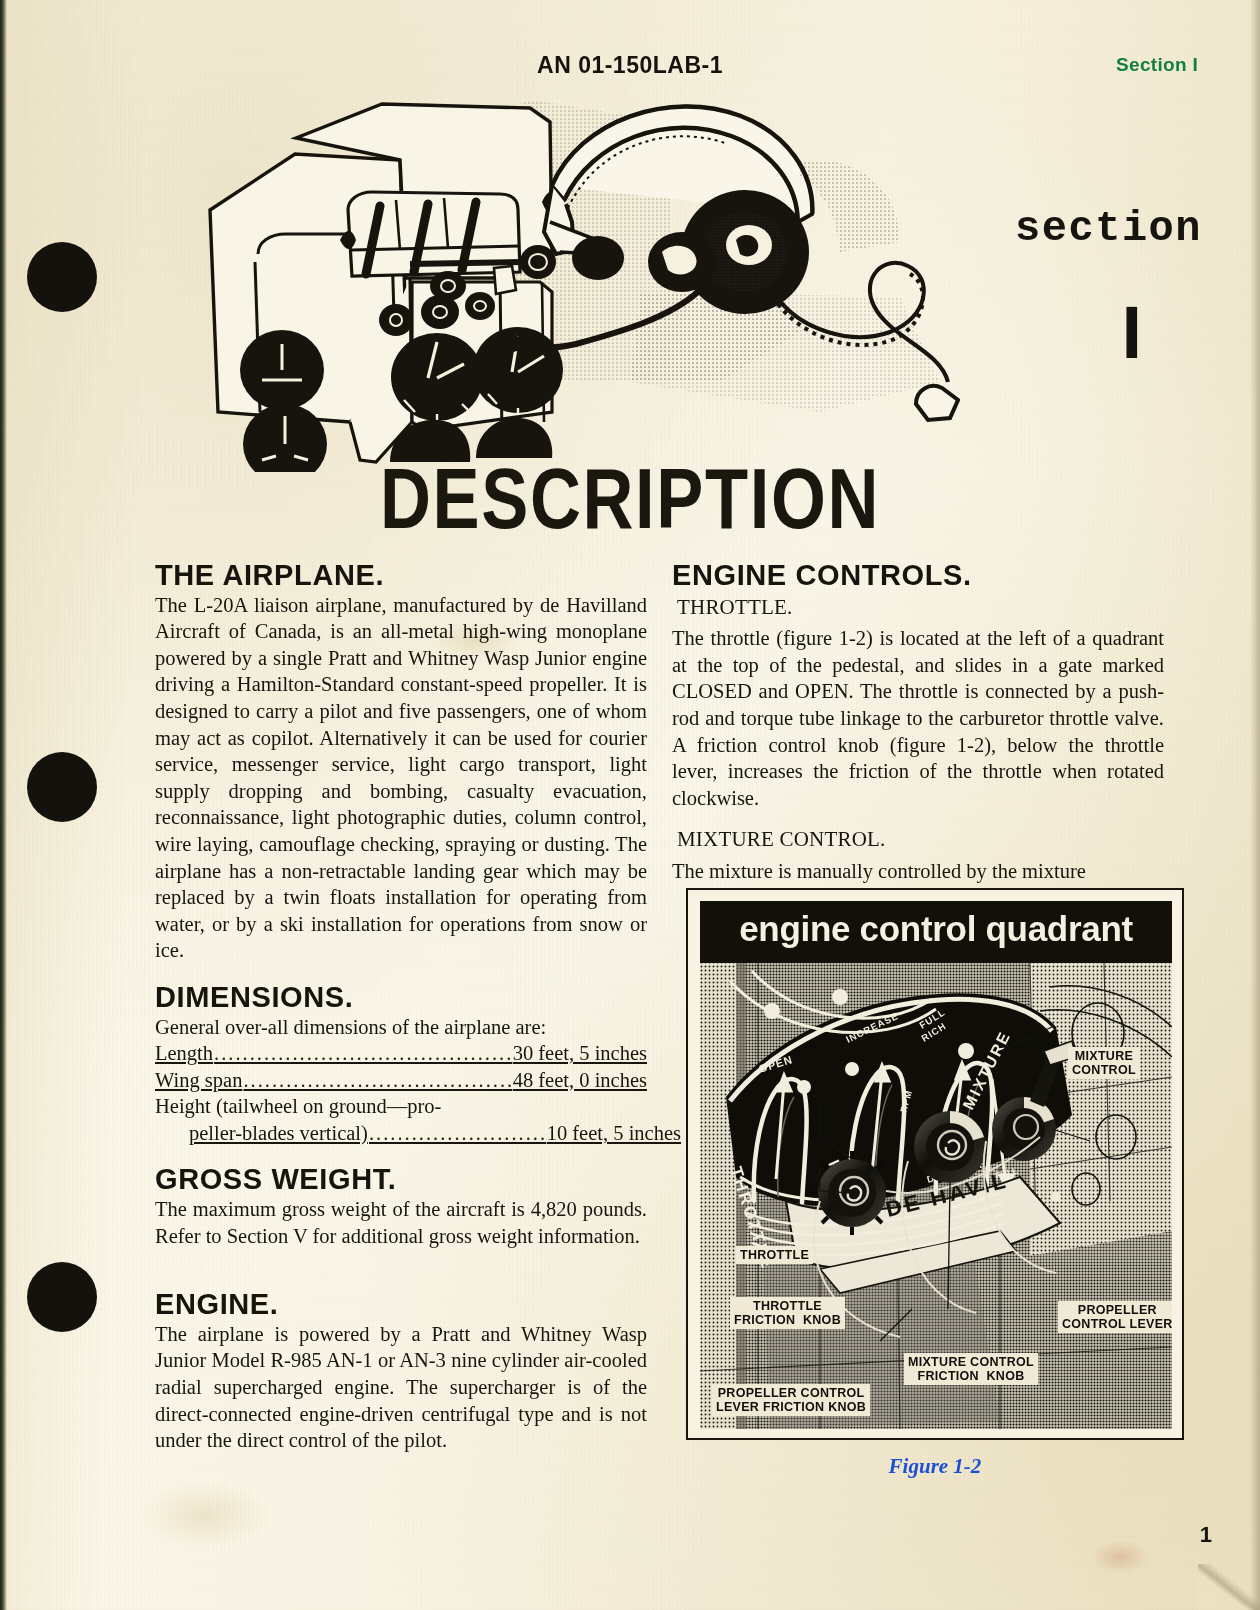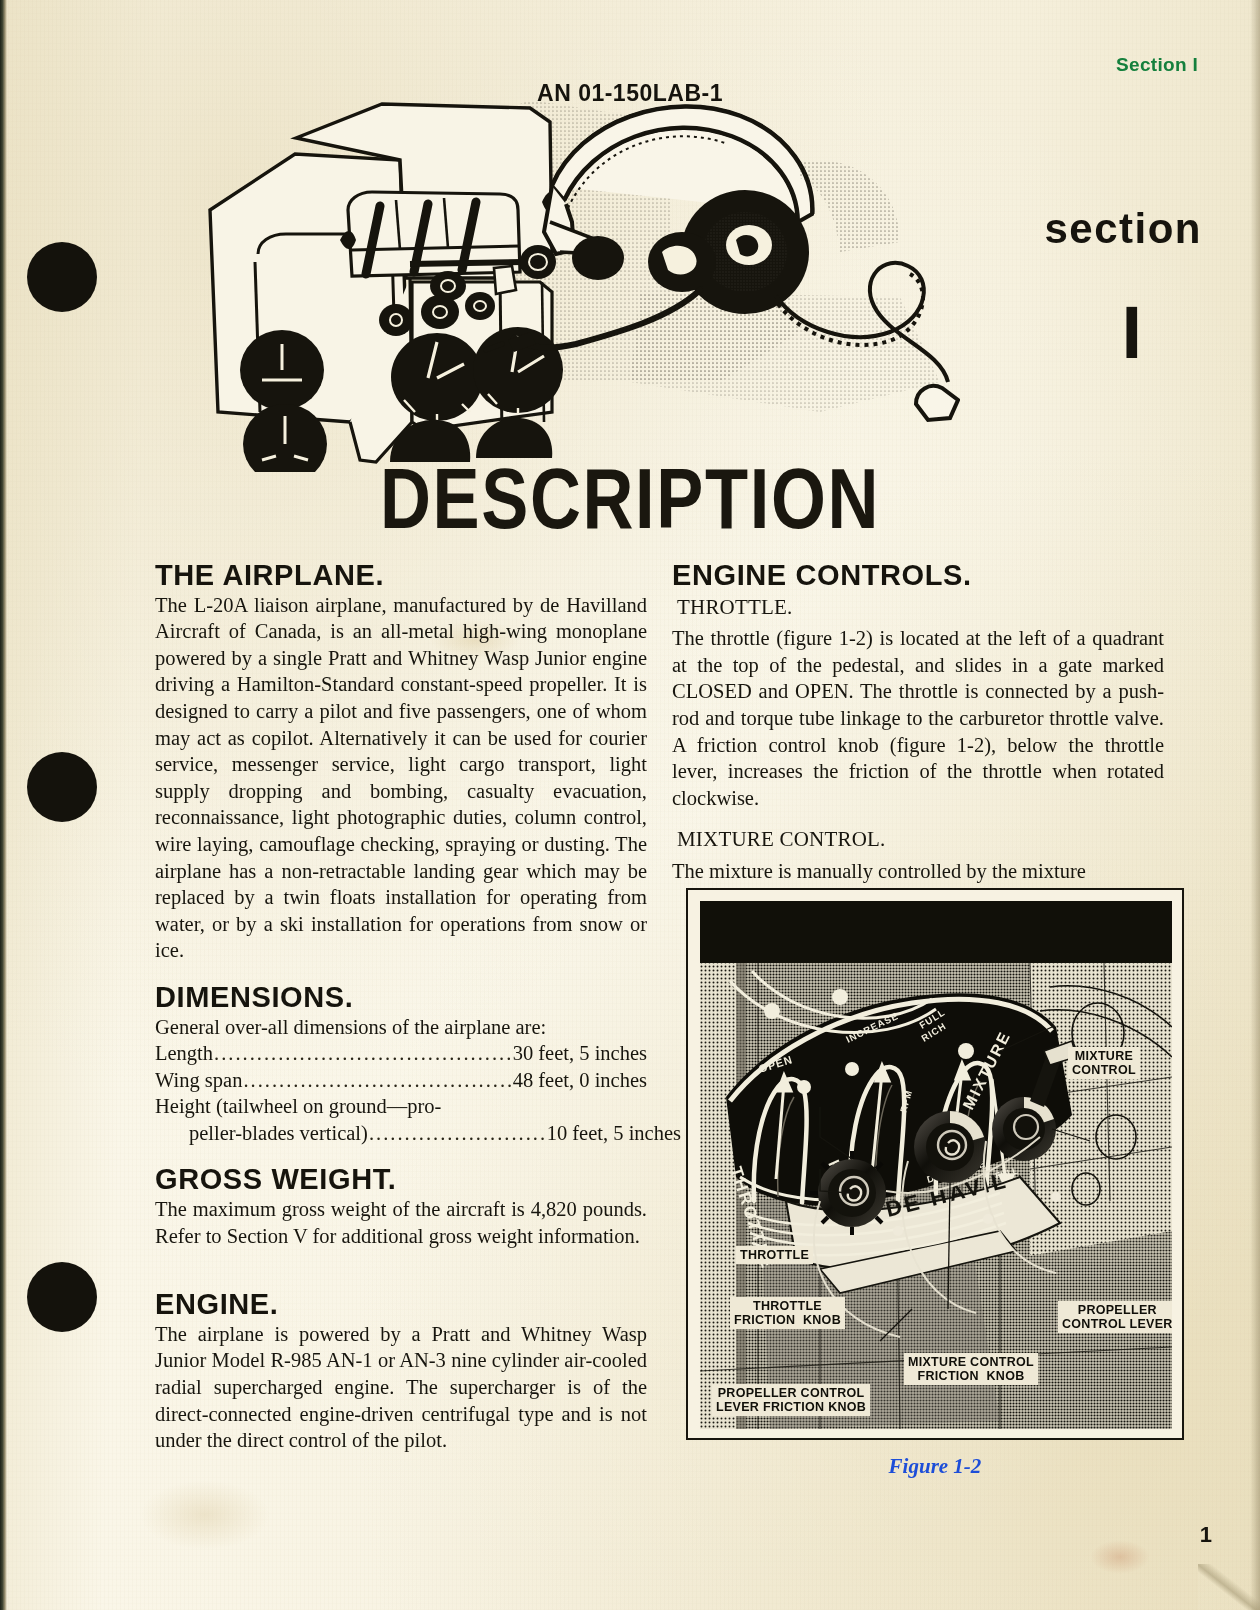--- a/index.html
+++ b/index.html
@@ -42,32 +42,32 @@
   .hole{
     position:absolute;width:70px;height:70px;border-radius:50%;
     background:#14120c;
   }
 
   
   .runhead{position:absolute;top:52px;left:0;width:1260px;height:34px;}
   .runhead .doc{
     position:absolute;left:0;width:1260px;text-align:center;
     font-family:"Liberation Sans",sans-serif;font-weight:bold;
-    font-size:23px;letter-spacing:.5px;color:#15130d;margin-top:28px;
+    font-size:23px;letter-spacing:.5px;color:#15130d;
   }
   .runhead .sect{
     position:absolute;right:62px;top:2px;
     font-family:"Liberation Sans",sans-serif;font-weight:bold;
     font-size:19px;letter-spacing:.3px;color:#15803d;
   }
 
   
   .section-word{
     position:absolute;right:58px;top:205px;
-    font-family:Liberation Sans, sans-serif;font-weight:bold;
+    font-family:Liberation Mono, monospace;font-weight:bold;
     font-size:42px;letter-spacing:1.5px;color:#16140e;
   }
   .section-num{
     position:absolute;right:118px;top:300px;
     font-family:"Liberation Sans",sans-serif;font-weight:bold;
     font-size:74px;line-height:.9;color:#16140e;
   }
 
   
   .title{
@@ -99,21 +99,21 @@
   .h2.biggap{margin-top:42px;}
   .h3{
     font-size:21px;letter-spacing:.2px;color:#17150e;
     margin:5px;text-align:left;font-family:"Liberation Serif",serif;
   }
   .h3.gap{margin-top:15px;}
   p{margin:0;text-align:justify;text-justify:inter-word;}
   p.tight{margin:0;}
 
   
-  .dimrow{display:flex;align-items:baseline;width:100%;}
+  .dimrow{display:flex;align-items:baseline;width:100%;text-decoration:underline;}
   .dimrow .lbl{white-space:nowrap;}
   .dimrow .dots{
     flex:1 1 auto;overflow:hidden;white-space:nowrap;
     letter-spacing:2px;margin:0 1px;color:#2a2619;
   }
   .dimrow .val{white-space:nowrap;}
   .dimindent{padding-left:34px;}
 
   
   .figwrap{position:absolute;left:676px;top:876px;width:518px;height:570px;}
@@ -503,20 +503,21 @@
           <path d="M120,268 L120,290 L150,292"></path>
           <path d="M248,408 L250,282"></path>
           <path d="M180,440 L212,408"></path>
           <path d="M390,240 L352,228"></path>
         </g>
 
         <rect x="0" y="0" width="472" height="62" fill="#111009"></rect>
       </svg>
 
       
+      <div class="figtitle">engine control quadrant</div>
 
       
       <div class="callout" style="left:368px;top:146px;">MIXTURE
 CONTROL</div>
       <div class="callout" style="left:36px;top:345px;">THROTTLE</div>
       <div class="callout" style="left:30px;top:396px;">THROTTLE
 FRICTION  KNOB</div>
       <div class="callout" style="left:358px;top:400px;">PROPELLER
 CONTROL LEVER</div>
       <div class="callout" style="left:204px;top:452px;">MIXTURE CONTROL

